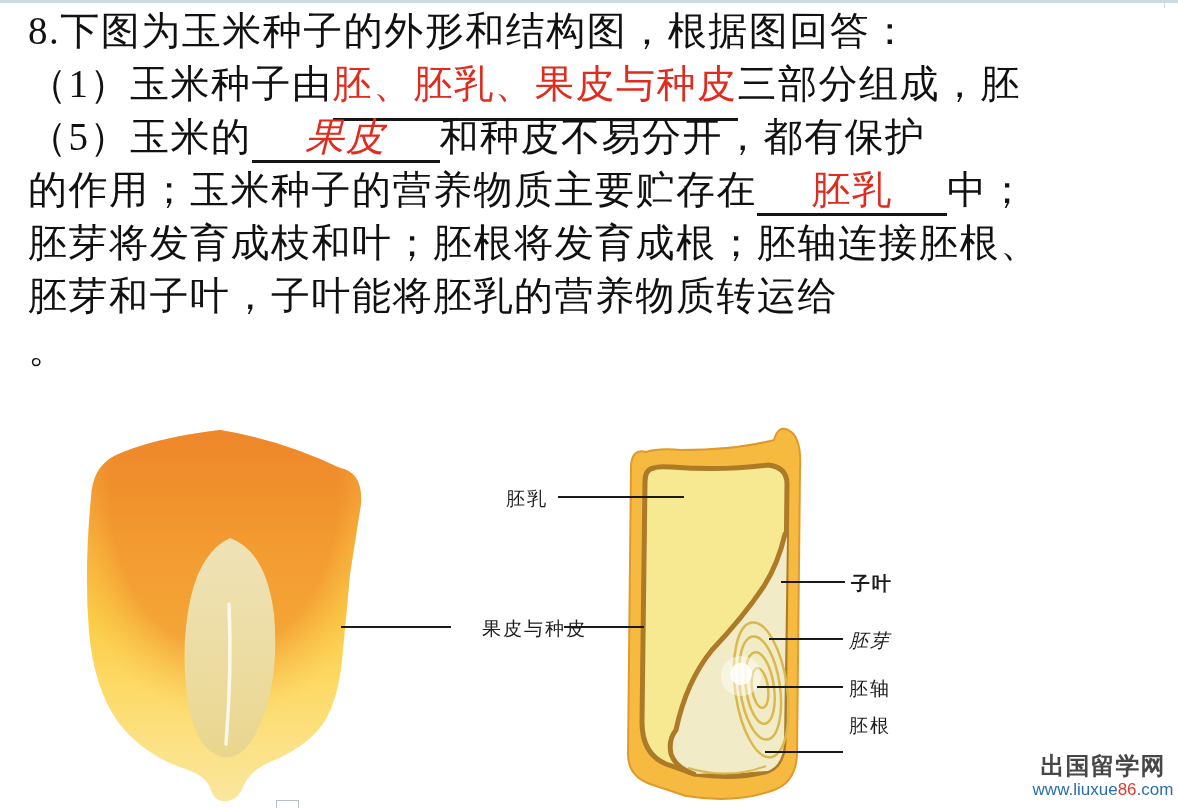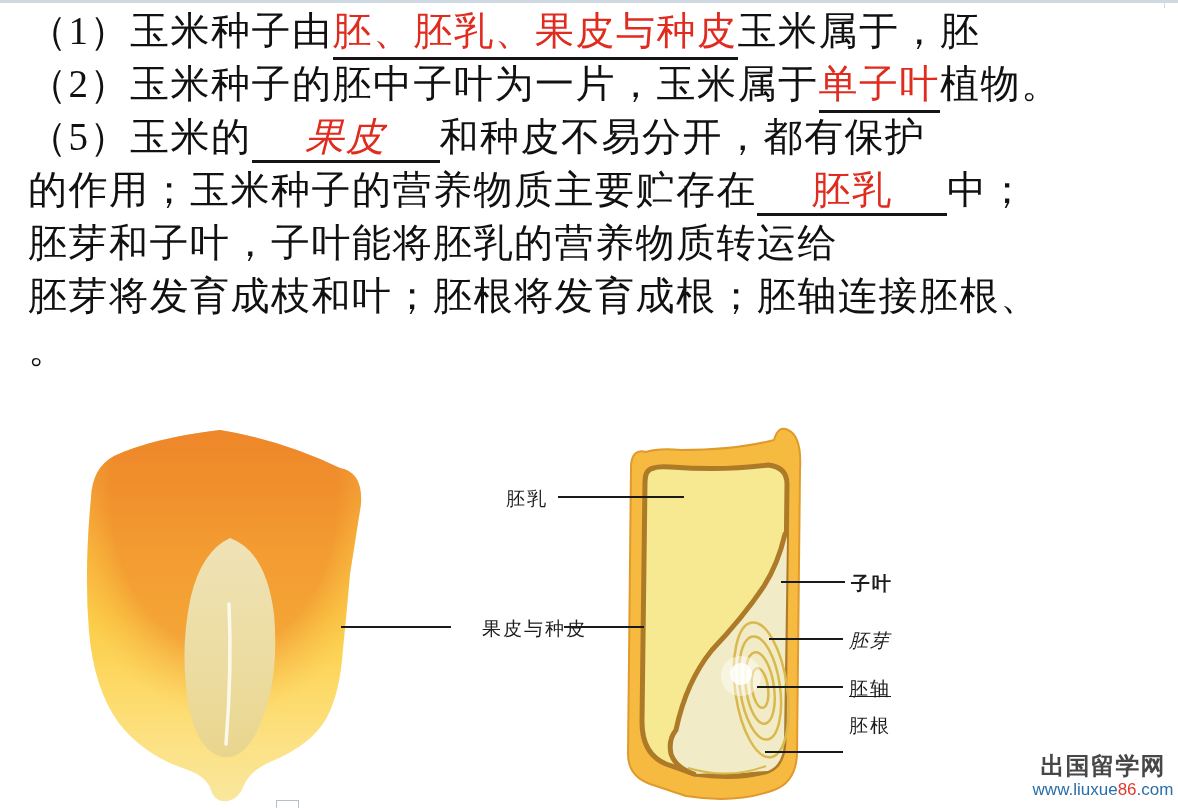--- a/index.html
+++ b/index.html
@@ -12,21 +12,21 @@
   .top-edge-tick{position:absolute;left:1164px;top:0;width:1px;height:8px;background:#cfd9e2;}
 
   
   .text-block{
     position:absolute;left:28px;top:4px;width:1140px;
     font-size:39px;color:var(--text-black,#111);
     letter-spacing:1.5px;white-space:nowrap;
   }
   .tline{height:53px;line-height:53px;}
   .ans{color:var(--answer-red,#e02b1f);}
-  .u{border-bottom:3px solid #151515;padding-bottom:5px;}
+  .u{border-bottom:3px solid #151515;padding-bottom:13px;}
   .blank{
     display:inline-block;text-align:center;
     border-bottom:3px solid #151515;
     line-height:46px;vertical-align:baseline;
   }
   .w215{min-width:212px;}
   .w190{min-width:188px;font-style:italic;}
   .w192{min-width:190px;}
 
   
@@ -49,40 +49,38 @@
   .mini-box{position:absolute;left:276px;top:800px;width:21px;height:10px;
     border:1px solid #b6bfca;background:#fff;}
 </style>
 </head>
 <body>
 
 <div class="top-edge"></div>
 <div class="top-edge-tick"></div>
 
 <div class="text-block">
+  <div class="tline">8.下图为玉米种子的外形和结构图，根据图回答：</div>
 
   <div class="tline">
-    <span>（1）玉米种子由</span><span class="ans u">胚、胚乳、果皮与种皮</span><span>玉米属于，胚</span>
+    <span>（1）玉米种子由</span><span class="ans u">胚、胚乳、果皮与种皮</span><span>三部分组成，胚</span>
   </div>
 
 
-  <div class="tline">
-    <span>（2）玉米种子的胚中子叶为一片，玉米属于</span><span class="ans u">单子叶</span><span>植物。</span>
-  </div>
 
   <div class="tline">
     <span>（5）玉米的</span><span class="blank w190"><span class="ans">果皮</span></span><span>和种皮不易分开，都有保护</span>
   </div>
 
   <div class="tline">
     <span>的作用；玉米种子的营养物质主要贮存在</span><span class="blank w192"><span class="ans">胚乳</span></span><span>中；</span>
   </div>
 
+  <div class="tline">胚芽将发育成枝和叶；胚根将发育成根；胚轴连接胚根、</div>
   <div class="tline">胚芽和子叶，子叶能将胚乳的营养物质转运给</div>
-  <div class="tline">胚芽将发育成枝和叶；胚根将发育成根；胚轴连接胚根、</div>
   <div class="tline">。</div>
 </div>
 
 <svg class="illus" style="left:58px;top:424px;" width="320" height="382" viewBox="0 0 320 382">
   <defs>
     <linearGradient id="kernelGrad" x1="0" y1="0" x2="0" y2="1">
       <stop offset="0" stop-color="#ee8d2e"></stop>
       <stop offset="0.14" stop-color="#f29d33"></stop>
       <stop offset="0.32" stop-color="#f9bb3e"></stop>
       <stop offset="0.52" stop-color="#fccd49"></stop>
@@ -142,21 +140,21 @@
 <div class="dlabel" style="left:454px;top:616px;margin-left:28px;">果皮与种皮</div>
 <div class="lead" style="left:341px;top:626px;width:110px;"></div>
 <div class="lead" style="left:564px;top:626px;width:80px;"></div>
 
 <div class="dlabel" style="left:851px;top:571px;font-weight:bold;">子叶</div>
 <div class="lead" style="left:781px;top:581px;width:64px;"></div>
 
 <div class="dlabel" style="left:849px;top:628px;font-style:italic;">胚芽</div>
 <div class="lead" style="left:769px;top:638px;width:74px;"></div>
 
-<div class="dlabel" style="left:849px;top:676px;text-decoration:underline;">胚轴</div>
+<div class="dlabel" style="left:849px;top:676px;">胚轴</div>
 <div class="lead" style="left:757px;top:686px;width:86px;"></div>
 
 <div class="dlabel" style="left:849px;top:713px;">胚根</div>
 <div class="lead" style="left:765px;top:751px;width:78px;"></div>
 
 <div class="mini-box"></div>
 
 <div class="watermark">
   <div class="wm-name">出国留学网</div>
   <div class="wm-url"><span>www.liuxue</span><span class="num">86</span><span>.com</span></div>

